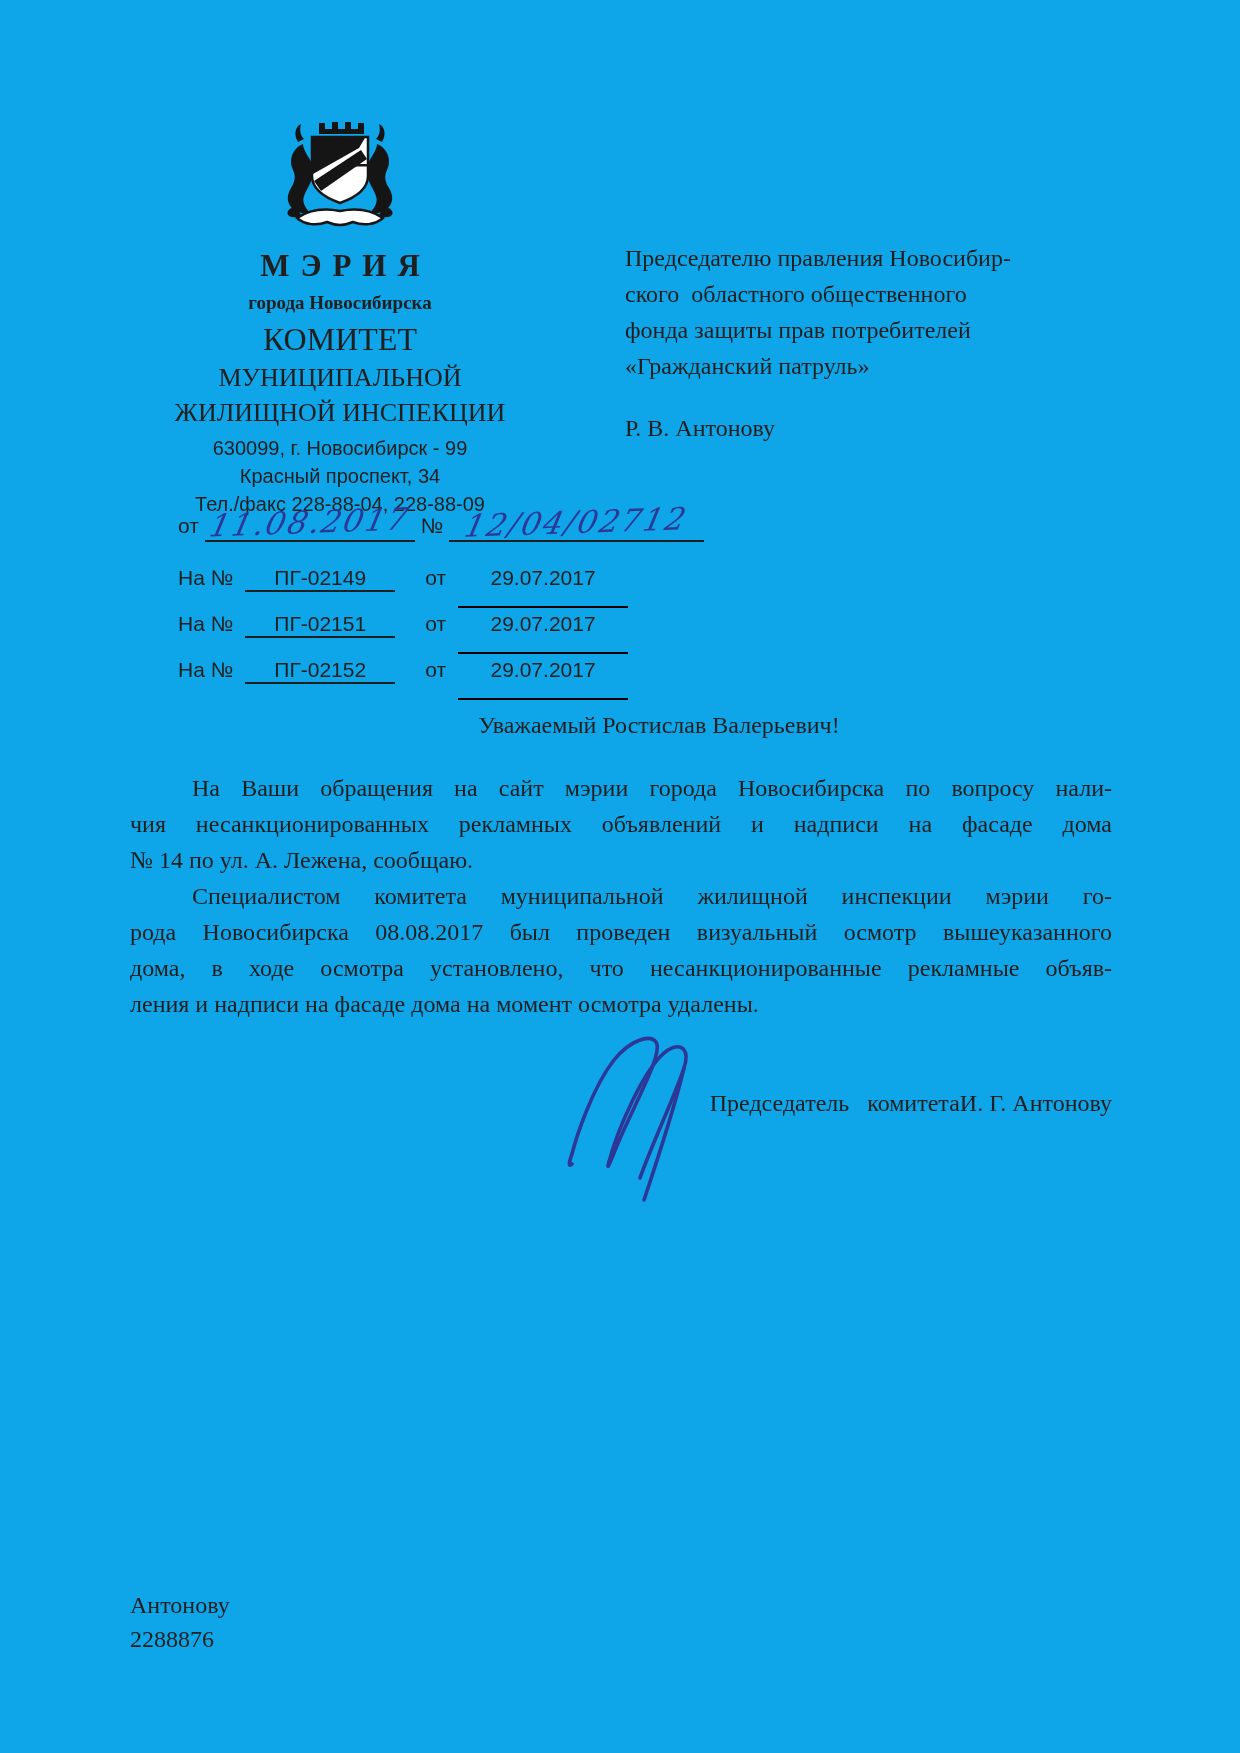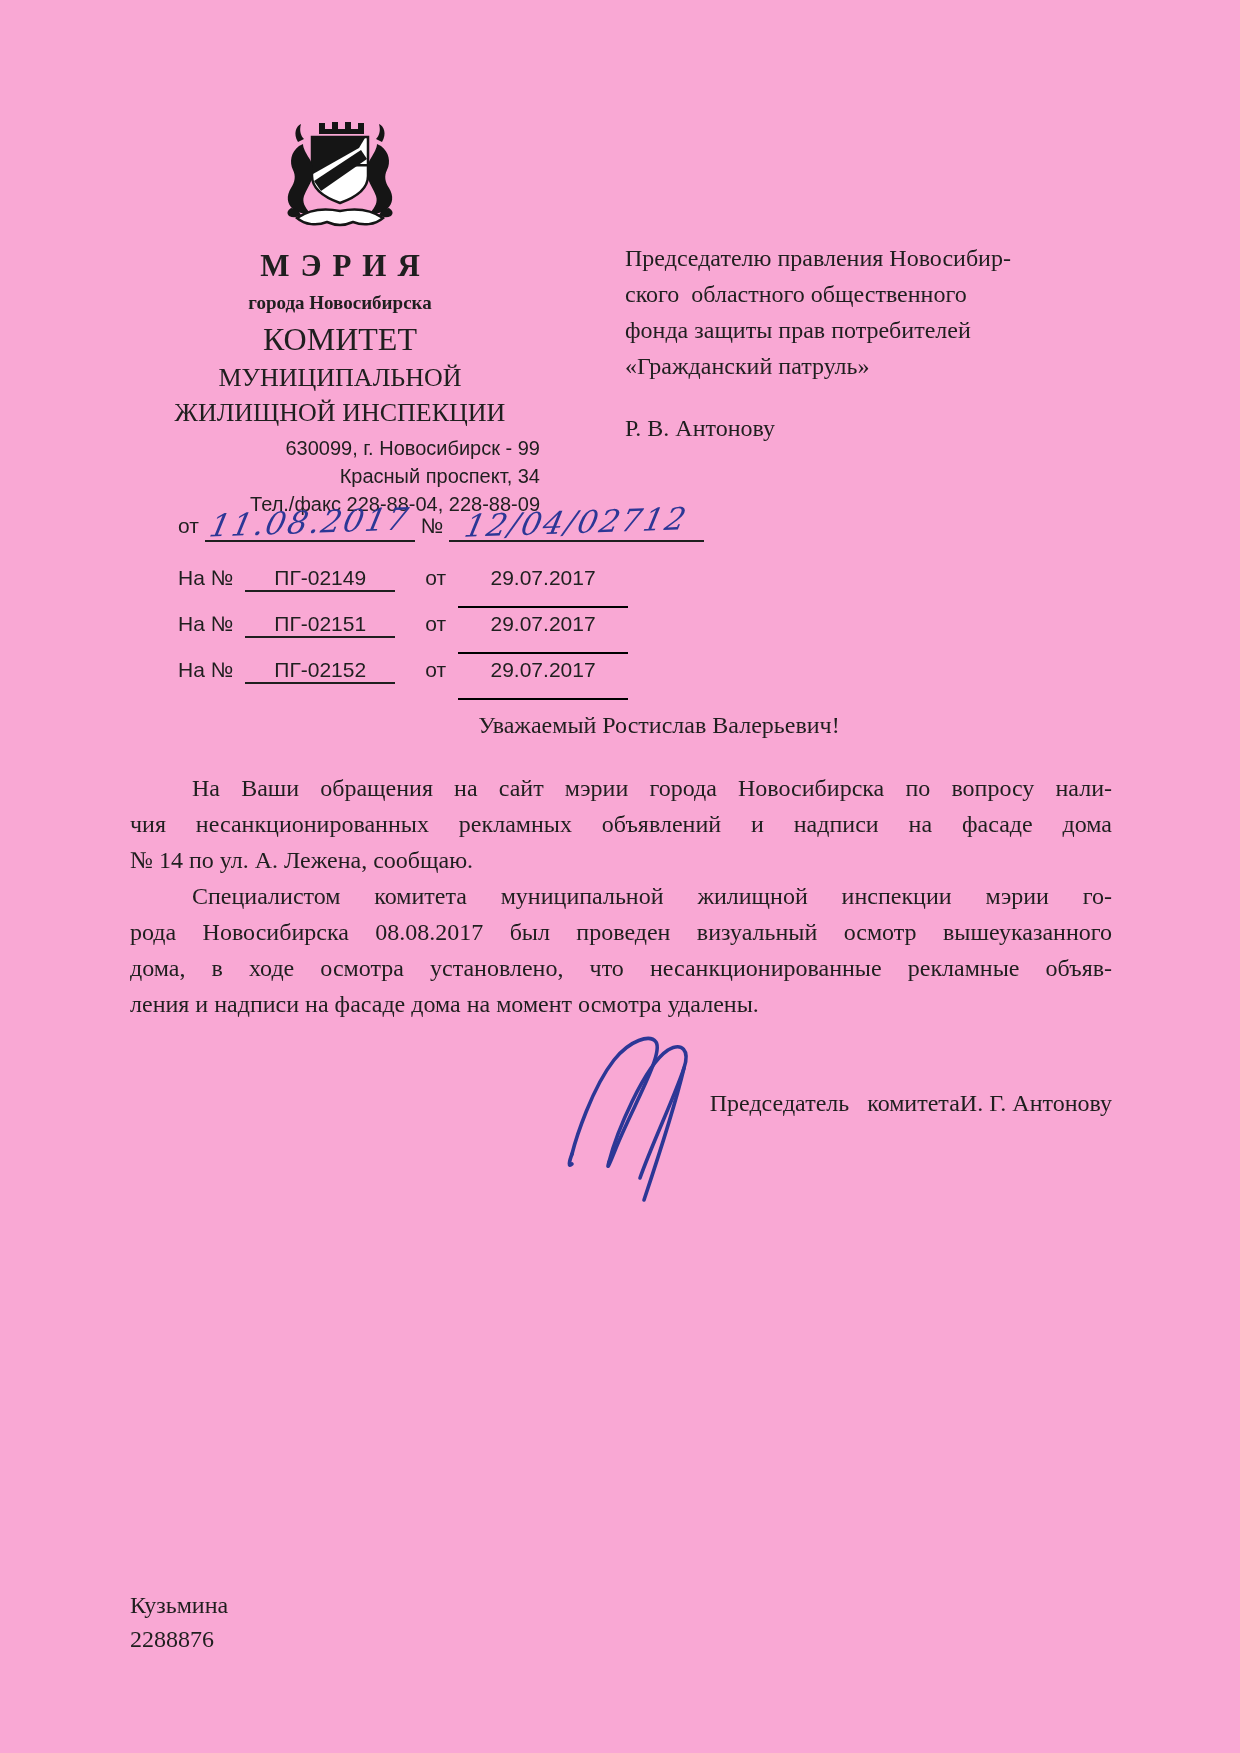--- a/index.html
+++ b/index.html
@@ -1,27 +1,27 @@
 <!DOCTYPE html>
 <html><head>
 <meta charset="utf-8">
 <style>
   html,body{margin:0;padding:0;background:#e8e8e8;}
-  .page{position:relative;width:1240px;height:1753px;background:#f9a8d4;
+  .page{position:relative;width:1240px;height:1753px;background:#0ea5e9;
         font-family:"Liberation Serif",serif;color:#1f1f1f;overflow:hidden;}
 
   
   .letterhead{position:absolute;left:140px;top:112px;width:400px;text-align:center;}
   .emblem{display:block;margin:0 auto;}
   .org1{font-size:31px;font-weight:bold;letter-spacing:11px;text-indent:11px;margin-top:12px;}
   .org2{font-size:19px;font-weight:bold;margin-top:8px;}
   .org3{font-size:32px;margin-top:7px;}
   .org4{font-size:26px;margin-top:5px;}
   .org5{font-size:26px;margin-top:5px;}
-  .addr{font-family:"Liberation Sans",sans-serif;font-size:20px;margin-top:5px;text-align:right;}
+  .addr{font-family:"Liberation Sans",sans-serif;font-size:20px;margin-top:5px;}
   .addr.first{margin-top:9px;}
 
   
   .ref-out{position:absolute;left:178px;top:492px;width:640px;height:58px;
            font-family:"Liberation Sans",sans-serif;font-size:21px;}
   .ref-out .lbl{display:inline-block;vertical-align:bottom;padding-bottom:4px;}
   .hand-slot{display:inline-block;vertical-align:bottom;position:relative;
              border-bottom:2px solid #1f1f1f;height:48px;margin:0 6px;}
   .slot1{width:210px;}
   .slot2{width:255px;}
@@ -154,17 +154,17 @@
       <g fill="none" stroke="#2c3796" stroke-width="3.6" stroke-linecap="round">
         <path d="M20,122 C24,106 40,56 62,28 C78,8 98,2 104,10 C112,22 80,76 64,116 C58,131 54,140 57,130"></path>
         <path d="M57,130 C64,102 92,34 116,18 C130,10 138,18 132,36 C122,66 100,112 88,146"></path>
         <path d="M132,36 C122,78 104,132 92,168"></path>
         <path d="M20,122 C17,130 16,136 20,132"></path>
       </g>
     </svg>
   </span>
 
   <div class="footer">
-    <div>Кузьмина</div>
+    <div>Антонову</div>
     <div>2288876</div>
   </div>
 
 </div>
 
 </body></html>

